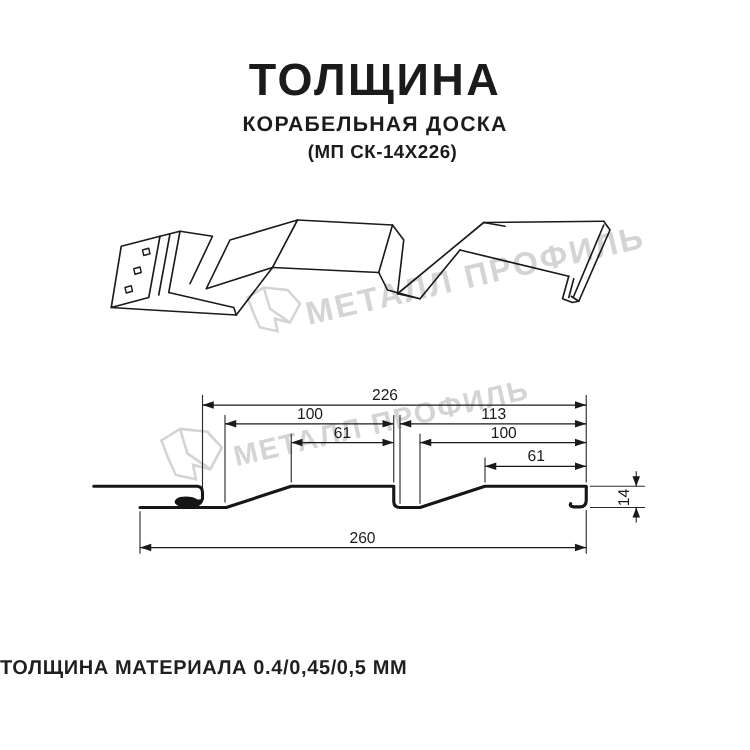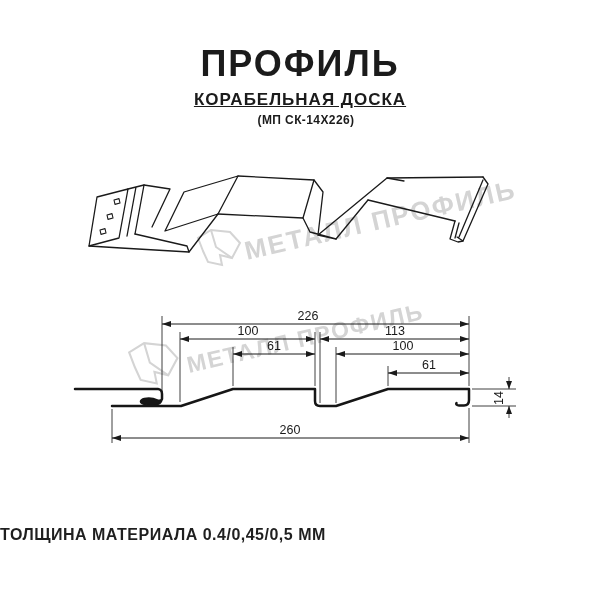--- a/index.html
+++ b/index.html
@@ -2,37 +2,37 @@
 <html><head>
 <meta charset="utf-8">
 <style>
   html,body{margin:0;padding:0;background:#ffffff;}
   #screen{
     position:relative;width:600px;height:600px;background:#ffffff;
     font-family:"Liberation Sans", sans-serif;overflow:hidden;
   }
   .title-block{position:absolute;top:44px;left:0;width:600px;text-align:center;color:#1b1b1b;}
   .title-main{font-size:36px;font-weight:bold;letter-spacing:2px;line-height:40px;}
-  .title-sub{font-size:17px;font-weight:bold;letter-spacing:1px;margin-top:6px;text-decoration:underline;}
-  .title-code{font-size:12px;font-weight:bold;letter-spacing:.4px;margin-top:3px;margin-left:12px;}
+  .title-sub{font-size:17px;font-weight:bold;letter-spacing:1px;margin-top:6px;}
+  .title-code{font-size:15px;font-weight:bold;letter-spacing:.4px;margin-top:3px;margin-left:12px;}
   .footer-text{
     position:absolute;top:526px;left:0;width:600px;text-align:left;
     font-size:16px;font-weight:bold;letter-spacing:.5px;color:#1f1f1f;
   }
   svg{position:absolute;left:0;top:0;}
   .wm-text{font-weight:bold;}
   .dim-text{font-size:12.5px;fill:#1a1a1a;}
 </style>
 </head>
 <body>
 
 <div id="screen">
 
   <div class="title-block">
-    <div class="title-main">ПРОФИЛЬ</div>
+    <div class="title-main">ТОЛЩИНА</div>
     <div class="title-sub">КОРАБЕЛЬНАЯ ДОСКА</div>
     <div class="title-code">(МП СК-14Х226)</div>
   </div>
 
   <svg width="600" height="600" viewBox="0 0 600 600">
 
     <g stroke="none">
       <g transform="translate(197,229)" fill="none" stroke="#d4d4d4" stroke-width="2">
         <path d="M6,22 L1,9 L14,1 L33,3 L43,14 L35,29 L23,26 L25,36 L11,33 Z"></path>
         <path d="M14,1 L19,18 L35,29"></path>

